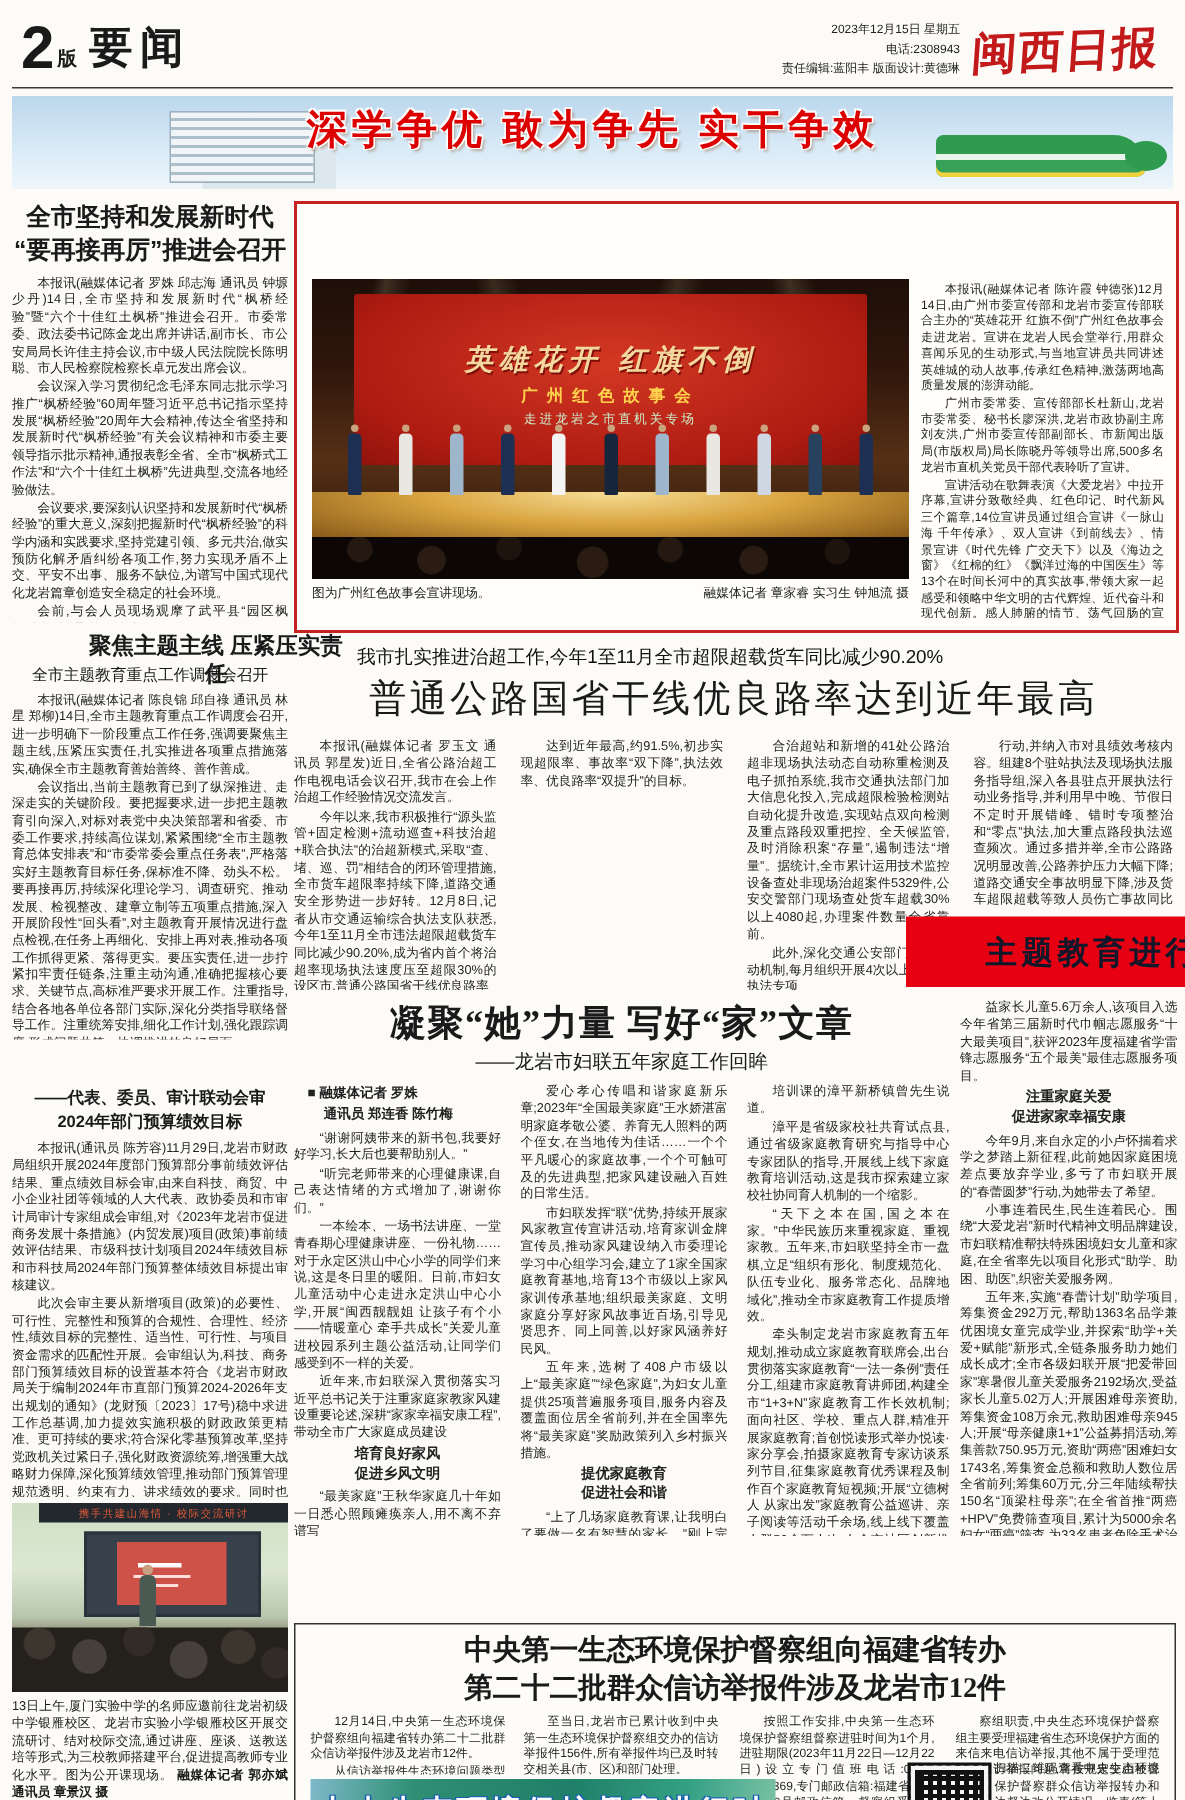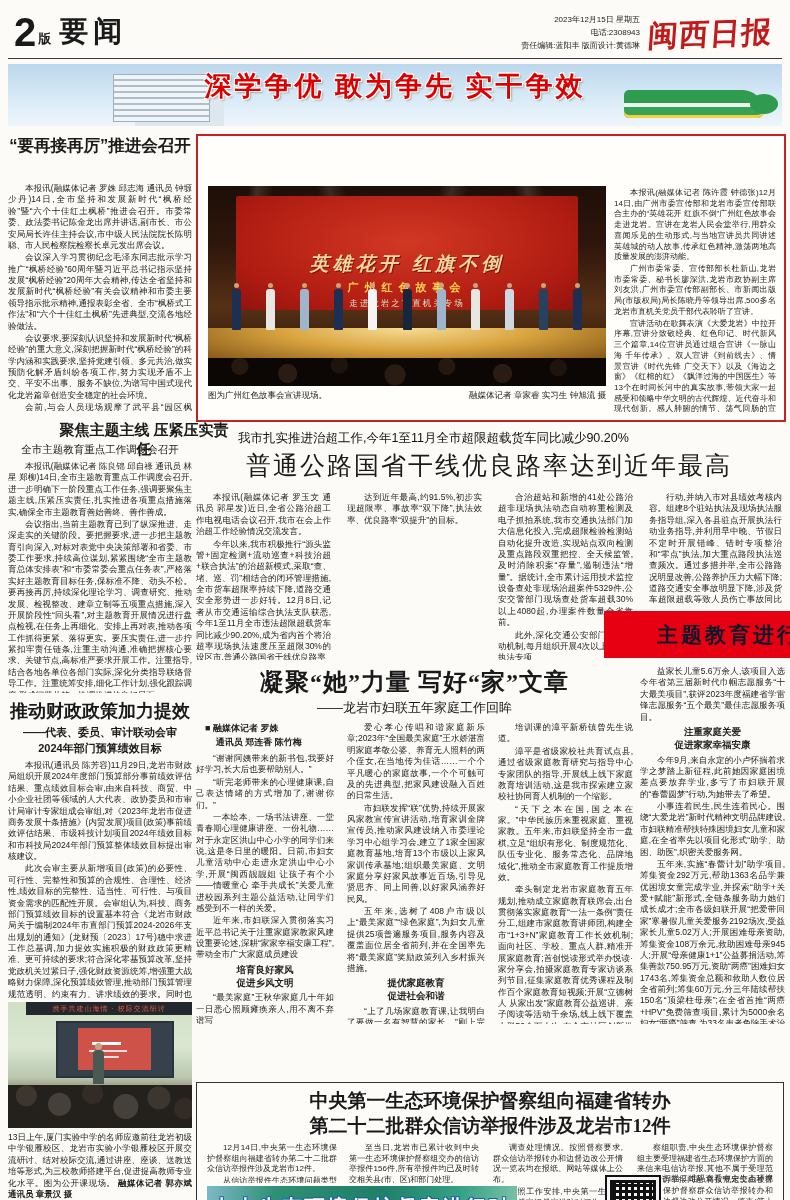--- a/index.html
+++ b/index.html
@@ -51,21 +51,21 @@
   .credit{font-size:8.5px;}
   
   .stage{background:linear-gradient(180deg,#1d0f08 0%,#30160c 30%,#563015 60%,#20100a 100%);overflow:hidden;}
   .rays{position:absolute;left:0;top:0;right:0;height:45%;
         background:linear-gradient(100deg,transparent 10%,rgba(255,240,200,.14) 12%,transparent 16%),
                    linear-gradient(80deg,transparent 30%,rgba(255,240,200,.12) 33%,transparent 37%),
                    linear-gradient(105deg,transparent 55%,rgba(255,240,200,.12) 58%,transparent 62%),
                    linear-gradient(75deg,transparent 78%,rgba(255,240,200,.14) 81%,transparent 85%);}
   .backdrop{position:absolute;left:7%;top:5%;width:86%;height:57%;border-radius:2px;
             background:radial-gradient(ellipse at 50% 40%,#d23823 0%,#b01c12 70%,#8f130c 100%);
-            display:flex;flex-direction:column;align-items:center;justify-content:flex-end;}
+            display:flex;flex-direction:column;align-items:center;justify-content:center;}
   .bd1{margin-top:6px;font-size:19px;font-weight:bold;font-style:italic;letter-spacing:4px;color:#f2d79e;
        font-family:"DejaVu Serif",serif;text-shadow:1px 1px 0 #7e0e08;white-space:nowrap;}
   .bd2{margin-top:3px;font-size:11px;font-weight:bold;letter-spacing:6px;color:#ffd34d;white-space:nowrap;}
   .bd3{margin-top:3px;font-size:8.5px;letter-spacing:2px;color:#c9ecc9;white-space:nowrap;}
   .people{position:absolute;left:6%;right:6%;top:46%;height:26%;display:flex;justify-content:space-between;align-items:flex-end;}
   .people i{display:block;width:9px;height:78%;border-radius:3px 3px 1px 1px;position:relative;}
   .people i:before{content:"";position:absolute;top:-6px;left:2px;width:5px;height:5px;border-radius:50%;background:#caa27e;}
   .p1{background:#1d2f52;}.p2{background:#e9e7e2;}.p3{background:#9db6cc;}.p4{background:#f4f4f4;}
   .p5{background:#27415f;}.p6{background:#cfd8e2;}.p7{background:#17263d;}
   .floor{position:absolute;left:0;right:0;top:71%;height:17%;
@@ -128,37 +128,37 @@
   <div class="abs banner" style="left:8px;top:64px;width:774px;height:62px;">
     <div class="abs building" style="left:105px;bottom:4px;width:95px;height:46px;"></div>
     <div class="abs train" style="right:18px;bottom:8px;width:140px;height:28px;">
         <span class="nose"></span>
       </div>
     <div class="abs slogan1" style="left:0;right:0;top:4px;text-align:center;">深学争优 敢为争先 实干争效</div>
     <div class="abs slogan2" style="left:0;right:0;top:37px;text-align:center;margin-top:46px;">奋力谱写全面建设社会主义现代化国家龙岩篇章</div>
   </div>
 
   <div class="abs h-left1 center" style="left:8px;top:134px;width:184px;">
+    <div>全市坚持和发展新时代</div>
     <div>“要再接再厉”推进会召开</div>
   </div>
   <div class="abs body-text" style="left:8px;top:183px;width:184px;height:232px;">
       <p class="para">本报讯(融媒体记者 罗姝 邱志海 通讯员 钟塬 少丹)14日,全市坚持和发展新时代“枫桥经验”暨“六个十佳红土枫桥”推进会召开。市委常委、政法委书记陈金龙出席并讲话,副市长、市公安局局长许佳主持会议,市中级人民法院院长陈明聪、市人民检察院检察长卓元发出席会议。</p>
       <p class="para">会议深入学习贯彻纪念毛泽东同志批示学习推广“枫桥经验”60周年暨习近平总书记指示坚持发展“枫桥经验”20周年大会精神,传达全省坚持和发展新时代“枫桥经验”有关会议精神和市委主要领导指示批示精神,通报表彰全省、全市“枫桥式工作法”和“六个十佳红土枫桥”先进典型,交流各地经验做法。</p>
       <p class="para">会议要求,要深刻认识坚持和发展新时代“枫桥经验”的重大意义,深刻把握新时代“枫桥经验”的科学内涵和实践要求,坚持党建引领、多元共治,做实预防化解矛盾纠纷各项工作,努力实现矛盾不上交、平安不出事、服务不缺位,为谱写中国式现代化龙岩篇章创造安全稳定的社会环境。</p>
       <p class="para">会前,与会人员现场观摩了武平县“园区枫桥”“近邻评理”等做法成效。</p>
     </div>
 
   <div class="abs h-left2 center" style="left:8px;top:421px;width:184px;">聚焦主题主线 压紧压实责任</div>
   <div class="abs h-sub center" style="left:8px;top:443px;width:184px;">全市主题教育重点工作调度会召开</div>
   <div class="abs body-text" style="left:8px;top:461px;width:184px;height:232px;">
       <p class="para">本报讯(融媒体记者 陈良锦 邱自祿 通讯员 林星 郑柳)14日,全市主题教育重点工作调度会召开,进一步明确下一阶段重点工作任务,强调要聚焦主题主线,压紧压实责任,扎实推进各项重点措施落实,确保全市主题教育善始善终、善作善成。</p>
       <p class="para">会议指出,当前主题教育已到了纵深推进、走深走实的关键阶段。要把握要求,进一步把主题教育引向深入,对标对表党中央决策部署和省委、市委工作要求,持续高位谋划,紧紧围绕“全市主题教育总体安排表”和“市委常委会重点任务表”,严格落实好主题教育目标任务,保标准不降、劲头不松。要再接再厉,持续深化理论学习、调查研究、推动发展、检视整改、建章立制等五项重点措施,深入开展阶段性“回头看”,对主题教育开展情况进行盘点检视,在任务上再细化、安排上再对表,推动各项工作抓得更紧、落得更实。要压实责任,进一步拧紧扣牢责任链条,注重主动沟通,准确把握核心要求、关键节点,高标准严要求开展工作。注重指导,结合各地各单位各部门实际,深化分类指导联络督导工作。注重统筹安排,细化工作计划,强化跟踪调度,形成问题共答、协调推进的良好局面。</p>
     </div>
 
-  <div class="abs h-left3 center" style="left:8px;top:699px;width:184px;">推动财政政策加力提效</div>
   <div class="abs h-sub-b center" style="left:8px;top:725px;width:184px;">
     <div>——代表、委员、审计联动会审</div>
     <div>2024年部门预算绩效目标</div>
   </div>
   <div class="abs body-text" style="left:8px;top:760px;width:184px;height:238px;">
       <p class="para">本报讯(通讯员 陈芳容)11月29日,龙岩市财政局组织开展2024年度部门预算部分事前绩效评估结果、重点绩效目标会审,由来自科技、商贸、中小企业社团等领域的人大代表、政协委员和市审计局审计专家组成会审组,对《2023年龙岩市促进商务发展十条措施》(内贸发展)项目(政策)事前绩效评估结果、市级科技计划项目2024年绩效目标和市科技局2024年部门预算整体绩效目标提出审核建议。</p>
       <p class="para">此次会审主要从新增项目(政策)的必要性、可行性、完整性和预算的合规性、合理性、经济性,绩效目标的完整性、适当性、可行性、与项目资金需求的匹配性开展。会审组认为,科技、商务部门预算绩效目标的设置基本符合《龙岩市财政局关于编制2024年市直部门预算2024-2026年支出规划的通知》(龙财预〔2023〕17号)稳中求进工作总基调,加力提效实施积极的财政政策更精准、更可持续的要求;符合深化零基预算改革,坚持党政机关过紧日子,强化财政资源统筹,增强重大战略财力保障,深化预算绩效管理,推动部门预算管理规范透明、约束有力、讲求绩效的要求。同时也提出加强项目化和择优管理,分清轻重缓急,科学测算2024年度资金需求规模,合理确定项目分年支出计划,统筹编制三年支出规划建议,强化支出规划对年度预算的约束,促进跨年预算平衡,合理调整绩效目标等建议。</p>
     </div>
 
   <div class="abs classroom" style="left:8px;top:1002px;width:184px;height:126px;">
@@ -294,21 +294,20 @@
       <div>第二十二批群众信访举报件涉及龙岩市12件</div>
     </div>
     <div class="abs body-text" style="left:10px;top:60px;width:130px;height:40px;font-size:8px;">
         <p class="para">12月14日,中央第一生态环境保护督察组向福建省转办第二十二批群众信访举报件涉及龙岩市12件。</p>
         <p class="para">从信访举报件生态环境问题类型来看,涉及生态2件、水2件、大气4件、其他污染4件。其中,新罗4件、永定1件、武平2件、长汀1件、连城1件、漳平1件、市直部门2件。截</p>
       </div>
     <div class="abs body-text" style="left:152px;top:60px;width:130px;height:40px;font-size:8px;">
         <p class="para">至当日,龙岩市已累计收到中央第一生态环境保护督察组交办的信访举报件156件,所有举报件均已及时转交相关县(市、区)和部门处理。</p>
       </div>
     <div class="abs body-text" style="left:296px;top:60px;width:130px;height:86px;font-size:8px;">
-        <p class="para">调查处理情况。按照督察要求,群众信访举报转办和边督边改公开情况一览表均在报纸、网站等媒体上公布。</p>
         <p class="para">按照工作安排,中央第一生态环境保护督察组督察进驻时间为1个月,进驻期限(2023年11月22日—12月22日)设立专门值班电话:0591-87851369,专门邮政信箱:福建省福州市A229号邮政信箱。督察组受理举报电话时间为每天8:00—20:00。根据党中央、国务院要求和督</p>
       </div>
     <div class="abs body-text" style="left:440px;top:60px;width:136px;height:40px;font-size:8px;">
         <p class="para">察组职责,中央生态环境保护督察组主要受理福建省生态环境保护方面的来信来电信访举报,其他不属于受理范围的信访举报问题,将按规定交由被督察地方处理。</p>
       </div>
     <div class="abs green-banner" style="left:10px;top:103px;width:310px;height:42px;">
       <span>中央生态环境保护督察进行时</span>
     </div>
     <div class="abs qr" style="left:408px;top:92px;width:52px;height:52px;"></div>
     <div class="abs qr-caption" style="left:466px;top:90px;width:110px;">扫描二维码查看中央生态环境保护督察群众信访举报转办和边督边改公开情况一览表(第十二批)</div>

